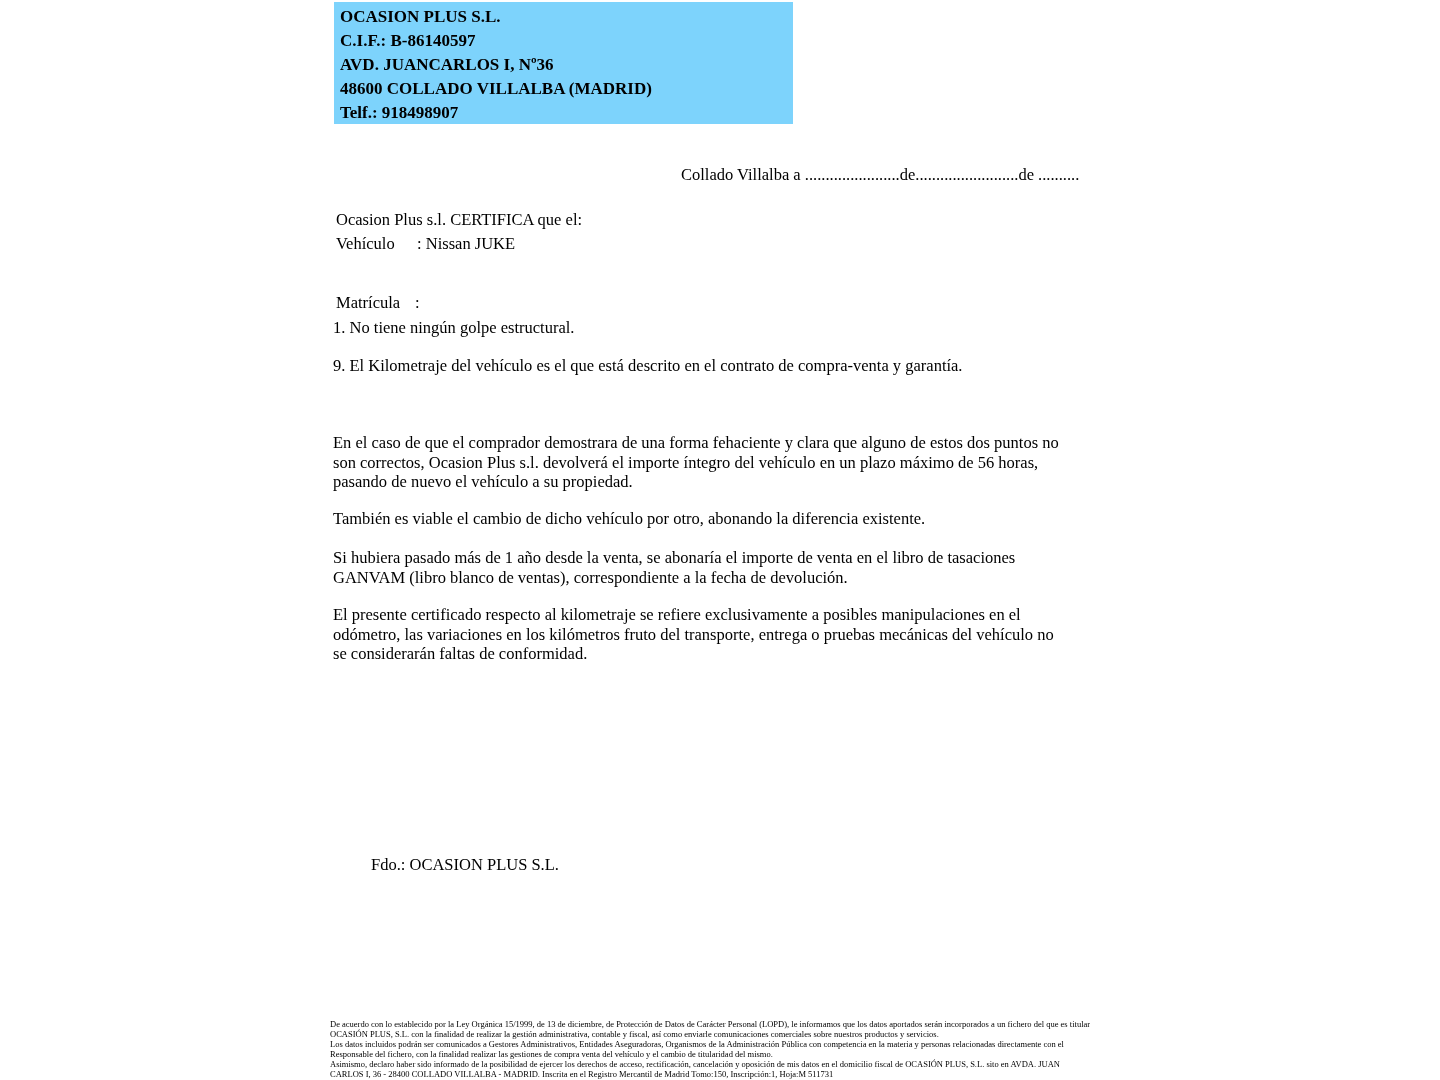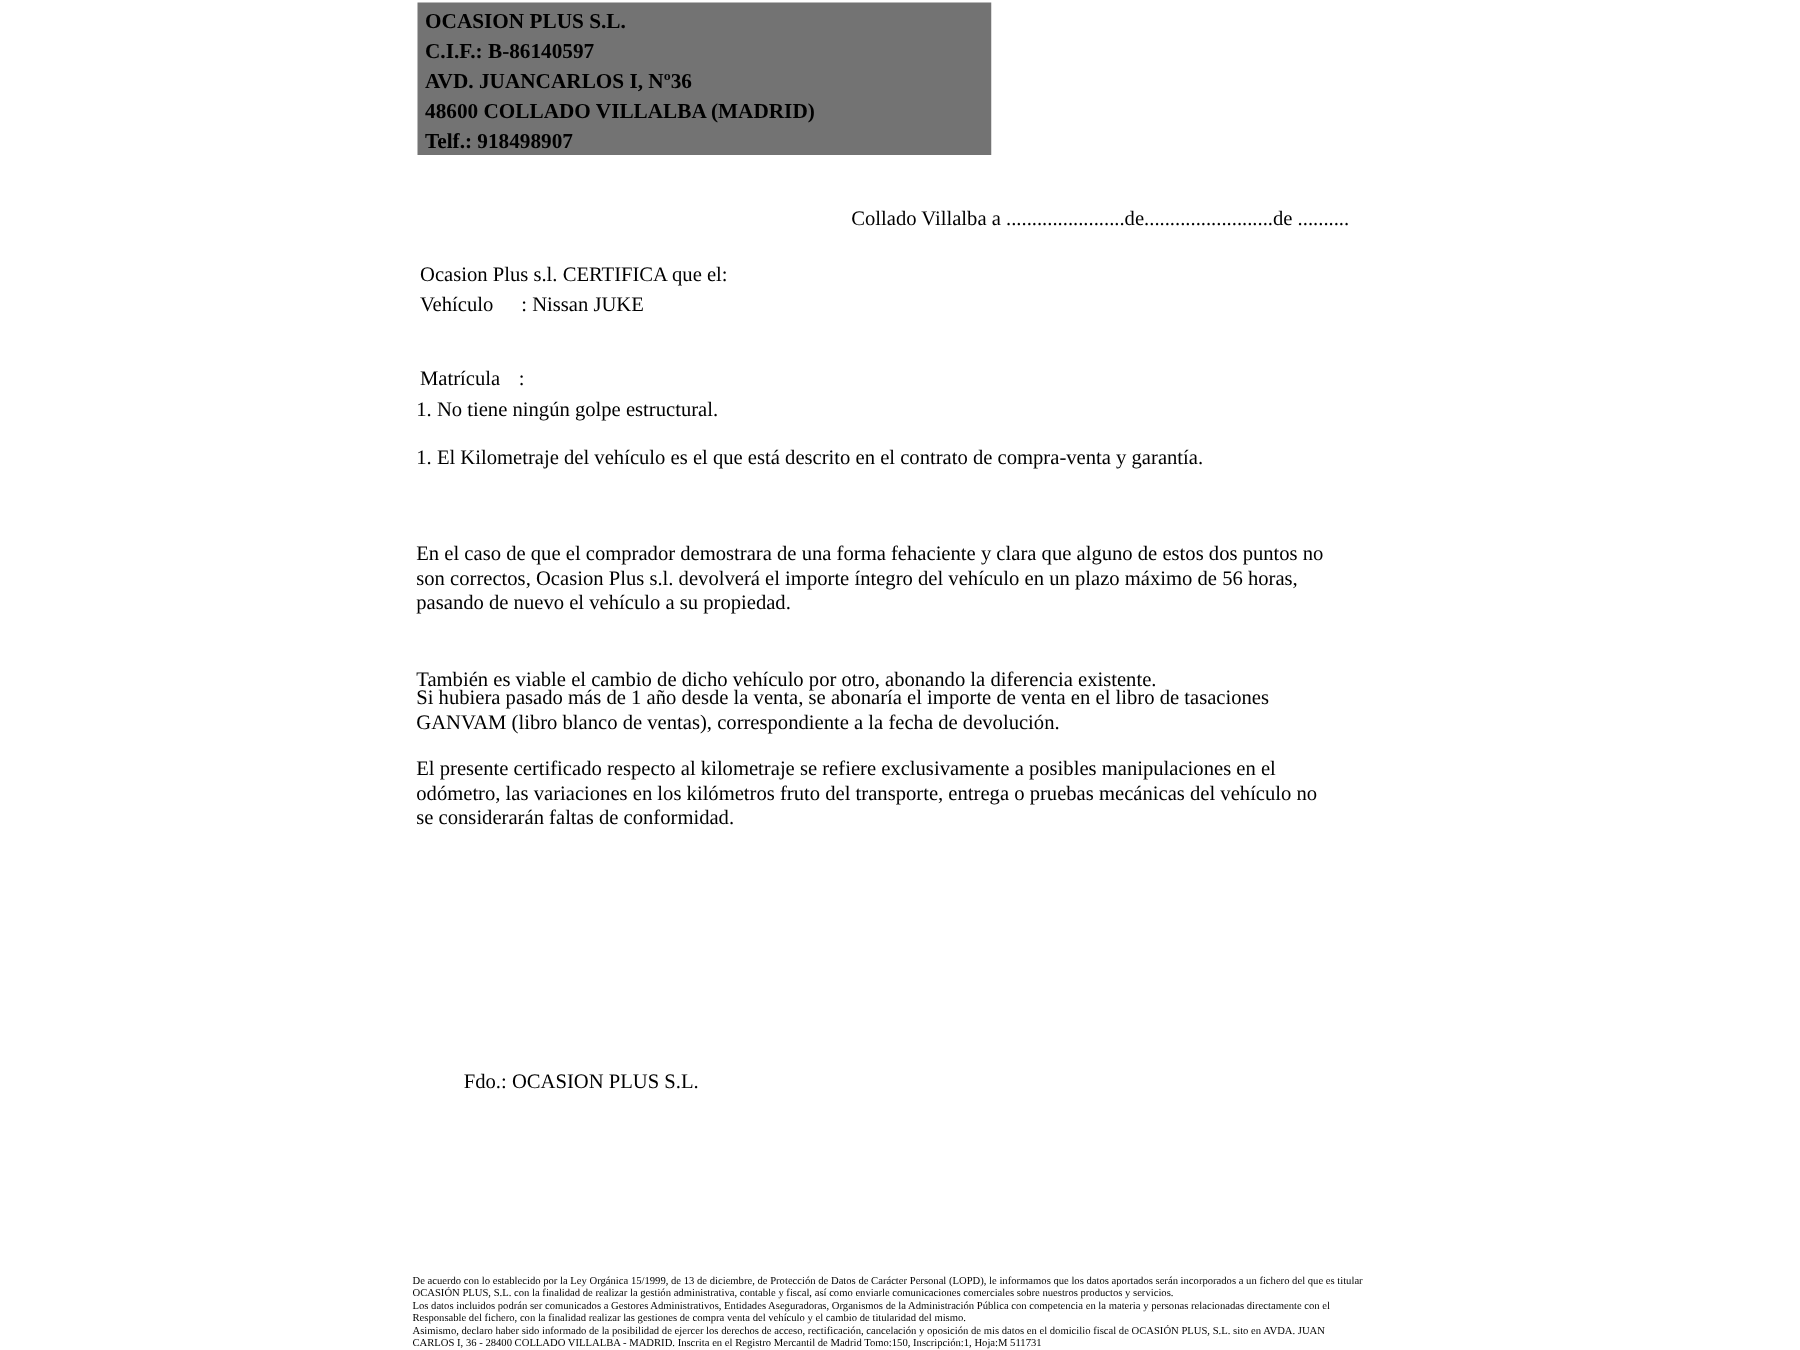--- a/index.html
+++ b/index.html
@@ -52,57 +52,57 @@
   .item1 { left: 333px; top: 318px; }
   .item2 { left: 333px; top: 356px; }
 
   .para {
     left: 333px;
     width: 772px;
     line-height: 19.6px;
     white-space: pre-line;
   }
   .para1 { top: 433px; }
-  .para2 { top: 534px; }
+  .para2 { top: 509px; }
   .para3 { top: 548px; }
   .para4 { top: 605px; }
 
   .signature { left: 333px; top: 855px; margin-left: 38px; }
 
   .legal-footer {
     left: 330px;
     top: 1019px;
     font-size: 8.5px;
     line-height: 10.1px;
     white-space: pre;
   }
 </style>
 </head>
 <body>
 
 <div class="page">
 
-  <div class="abs letterhead" style="background: #737373;">
+  <div class="abs letterhead" style="background: #7dd3fc;">
     <div>OCASION PLUS S.L.</div>
     <div>C.I.F.: B-86140597</div>
     <div>AVD. JUANCARLOS I, Nº36</div>
     <div>48600 COLLADO VILLALBA (MADRID)</div>
     <div>Telf.: 918498907</div>
   </div>
 
   <div class="abs body-text date-line">Collado Villalba a .......................de.........................de ..........</div>
 
   <div class="abs body-text cert-block">
     <div>Ocasion Plus s.l. CERTIFICA que el:</div>
     <div><span class="ulabel vehicle">Vehículo</span><span>: Nissan JUKE</span></div>
     <div><span class="ulabel plate">Matrícula</span><span>:</span></div>
   </div>
 
   <div class="abs body-text item1">1. No tiene ningún golpe estructural.</div>
-  <div class="abs body-text item2">1. El Kilometraje del vehículo es el que está descrito en el contrato de compra-venta y garantía.</div>
+  <div class="abs body-text item2">9. El Kilometraje del vehículo es el que está descrito en el contrato de compra-venta y garantía.</div>
 
   <div class="abs body-text para para1">En el caso de que el comprador demostrara de una forma fehaciente y clara que alguno de estos dos puntos no
 son correctos, Ocasion Plus s.l. devolverá el importe íntegro del vehículo en un plazo máximo de 56 horas,
 pasando de nuevo el vehículo a su propiedad.</div>
   <div class="abs body-text para para2">También es viable el cambio de dicho vehículo por otro, abonando la diferencia existente.</div>
   <div class="abs body-text para para3">Si hubiera pasado más de 1 año desde la venta, se abonaría el importe de venta en el libro de tasaciones
 GANVAM (libro blanco de ventas), correspondiente a la fecha de devolución.</div>
   <div class="abs body-text para para4">El presente certificado respecto al kilometraje se refiere exclusivamente a posibles manipulaciones en el
 odómetro, las variaciones en los kilómetros fruto del transporte, entrega o pruebas mecánicas del vehículo no
 se considerarán faltas de conformidad.</div>

